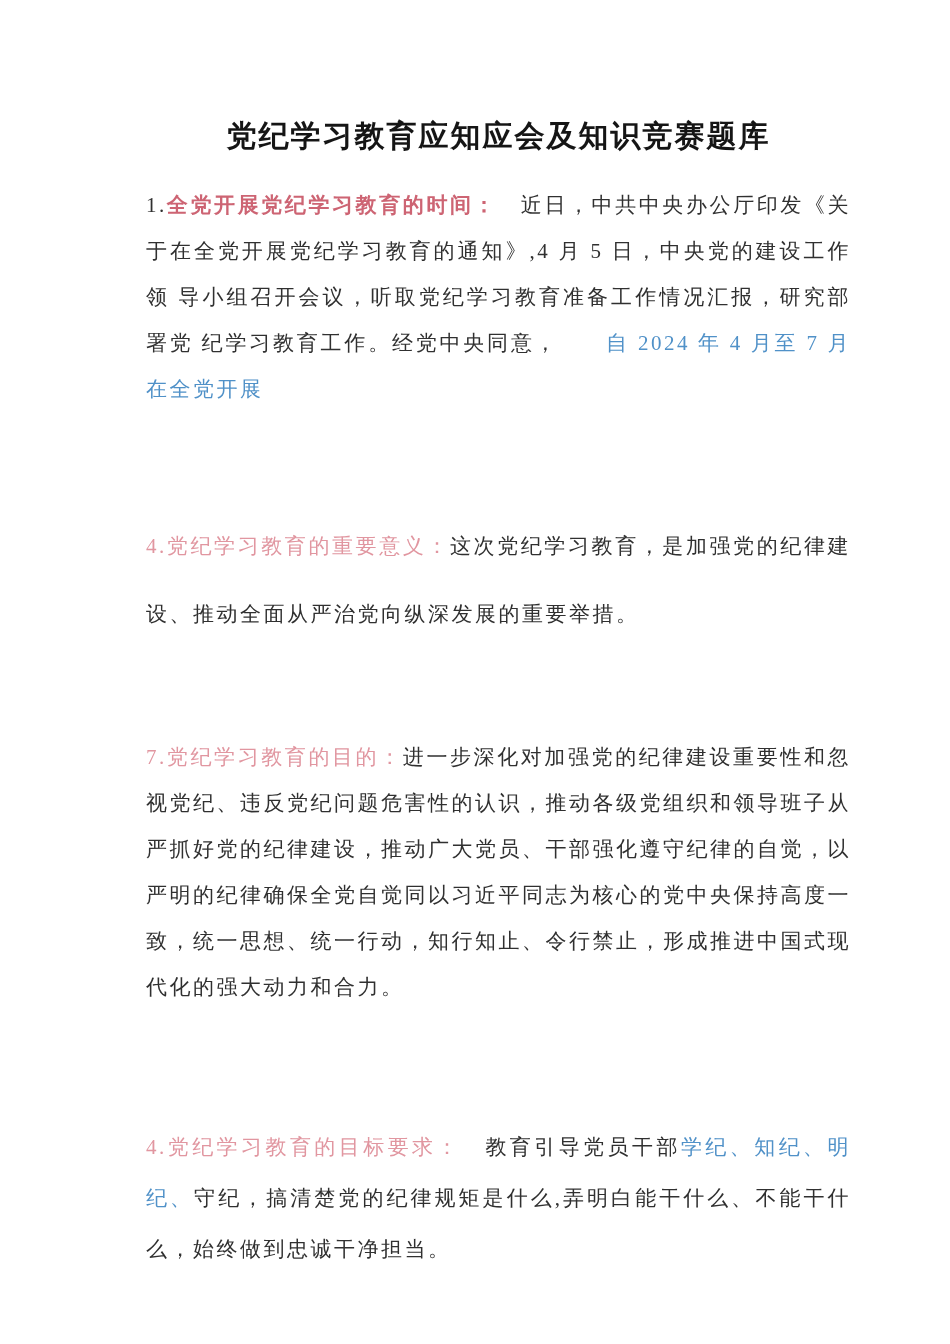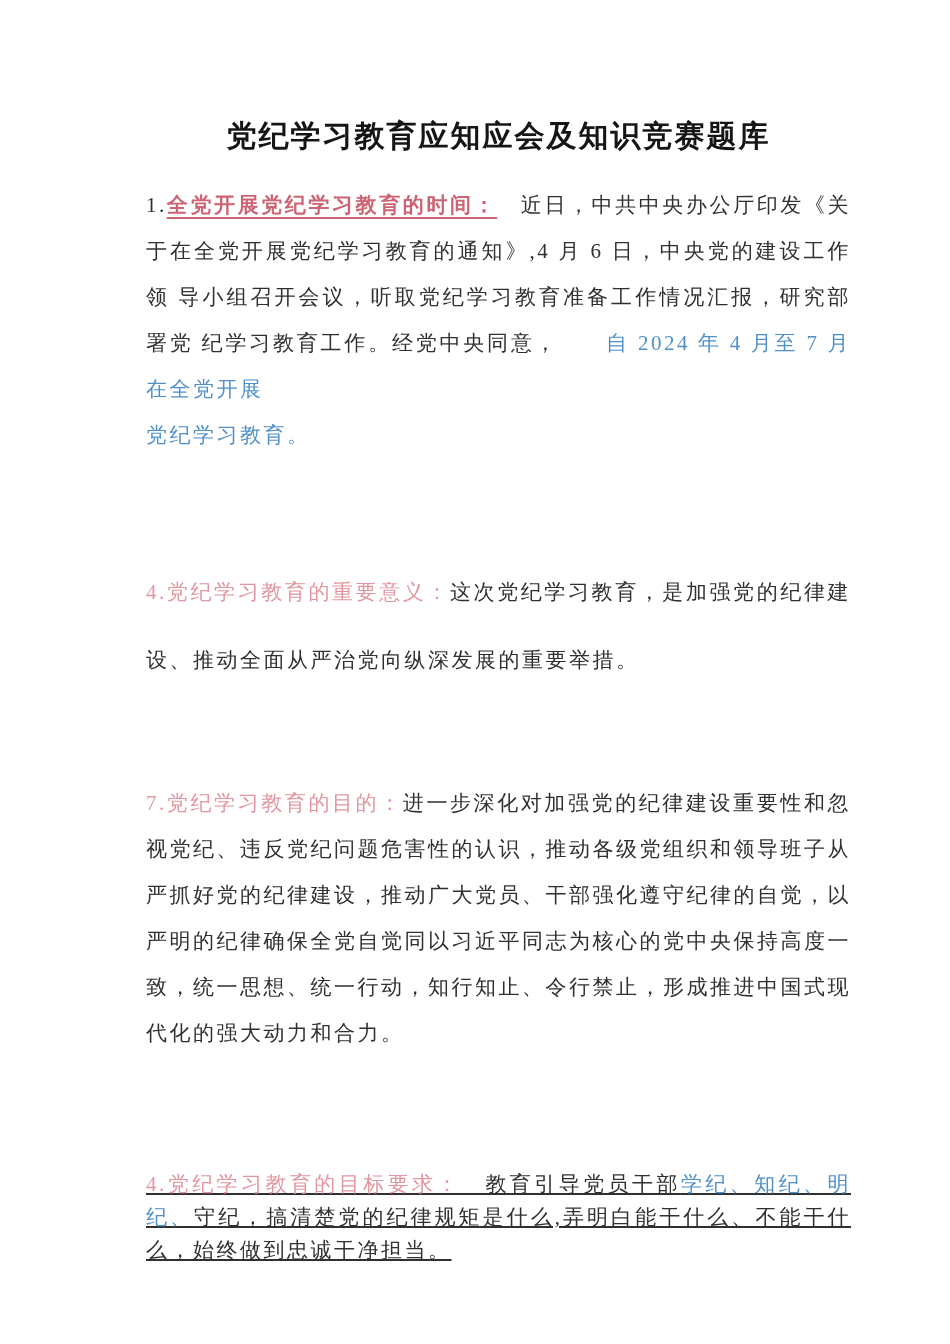--- a/index.html
+++ b/index.html
@@ -36,41 +36,39 @@
     letter-spacing:2.5px;
     text-align:justify;
     white-space:pre-wrap;
     word-break:break-all;
     color:var(--body);
   }
   .p-item1{margin-top:22px;line-height:46px;}
   .p-item1-cont{margin-top:0;line-height:46px;}
   .p-item2{margin-top:100px;line-height:68px;}
   .p-item3{margin-top:86px;line-height:46px;}
-  .p-item4{margin-top:112px;line-height:33px;text-decoration:underline;}
+  .p-item4{margin-top:112px;line-height:51px;}
   .seg-num{color:var(--body);}
   .seg-heading-red{
     color:var(--red);
     font-weight:700;
-    text-decoration:underline;
     text-decoration-thickness:2px;
     text-underline-offset:5px;
   }
   .seg-heading-pink{color:var(--pink);}
   .seg-body{color:var(--body);}
   .seg-blue{color:var(--blue);}
 </style>
 </head>
 <body>
 
 <div class="doc">
   <h1 class="doc-title">党纪学习教育应知应会及知识竞赛题库</h1>
 
-  <p class="para p-item1"><span class="seg-num">1.</span><span class="seg-heading-red">全党开展党纪学习教育的时间：</span><span class="seg-body">　近日，中共中央办公厅印发《关于在全党开展党纪学习教育的通知》,4 月 6 日，中央党的建设工作领 导小组召开会议，听取党纪学习教育准备工作情况汇报，研究部署党 纪学习教育工作。经党中央同意，</span><span class="seg-blue">　　自 2024 年 4 月至 7 月在全党开展</span></p>
+  <p class="para p-item1"><span class="seg-num">1.</span><span class="seg-heading-red">全党开展党纪学习教育的时间：</span><span class="seg-body">　近日，中共中央办公厅印发《关于在全党开展党纪学习教育的通知》,4 月 5 日，中央党的建设工作领 导小组召开会议，听取党纪学习教育准备工作情况汇报，研究部署党 纪学习教育工作。经党中央同意，</span><span class="seg-blue">　　自 2024 年 4 月至 7 月在全党开展</span></p>
 
-  <p class="para p-item1-cont"><span class="seg-blue">党纪学习教育。</span></p>
 
   <p class="para p-item2"><span class="seg-heading-pink">4.党纪学习教育的重要意义：</span><span class="seg-body">这次党纪学习教育，是加强党的纪律建设、推动全面从严治党向纵深发展的重要举措。</span></p>
 
   <p class="para p-item3"><span class="seg-heading-pink">7.党纪学习教育的目的：</span><span class="seg-body">进一步深化对加强党的纪律建设重要性和忽视党纪、违反党纪问题危害性的认识，推动各级党组织和领导班子从严抓好党的纪律建设，推动广大党员、干部强化遵守纪律的自觉，以严明的纪律确保全党自觉同以习近平同志为核心的党中央保持高度一致，统一思想、统一行动，知行知止、令行禁止，形成推进中国式现代化的强大动力和合力。</span></p>
 
   <p class="para p-item4"><span class="seg-heading-pink">4.党纪学习教育的目标要求：</span><span class="seg-body">　教育引导党员干部</span><span class="seg-blue">学纪、知纪、明纪、</span><span class="seg-body">守纪，搞清楚党的纪律规矩是什么,弄明白能干什么、不能干什么，始终做到忠诚干净担当。</span></p>
 </div>
 
 </body></html>

